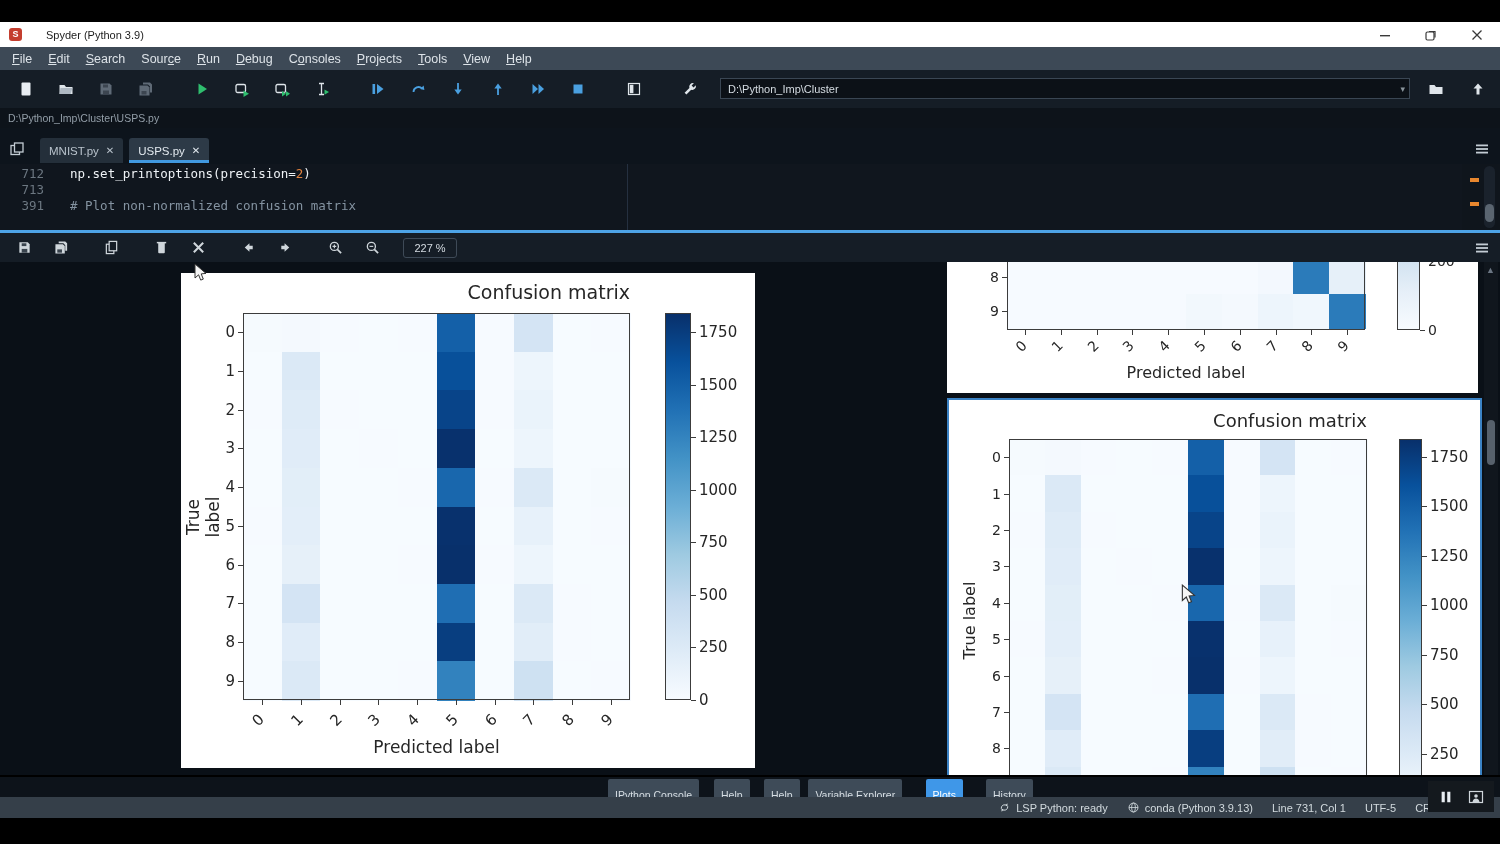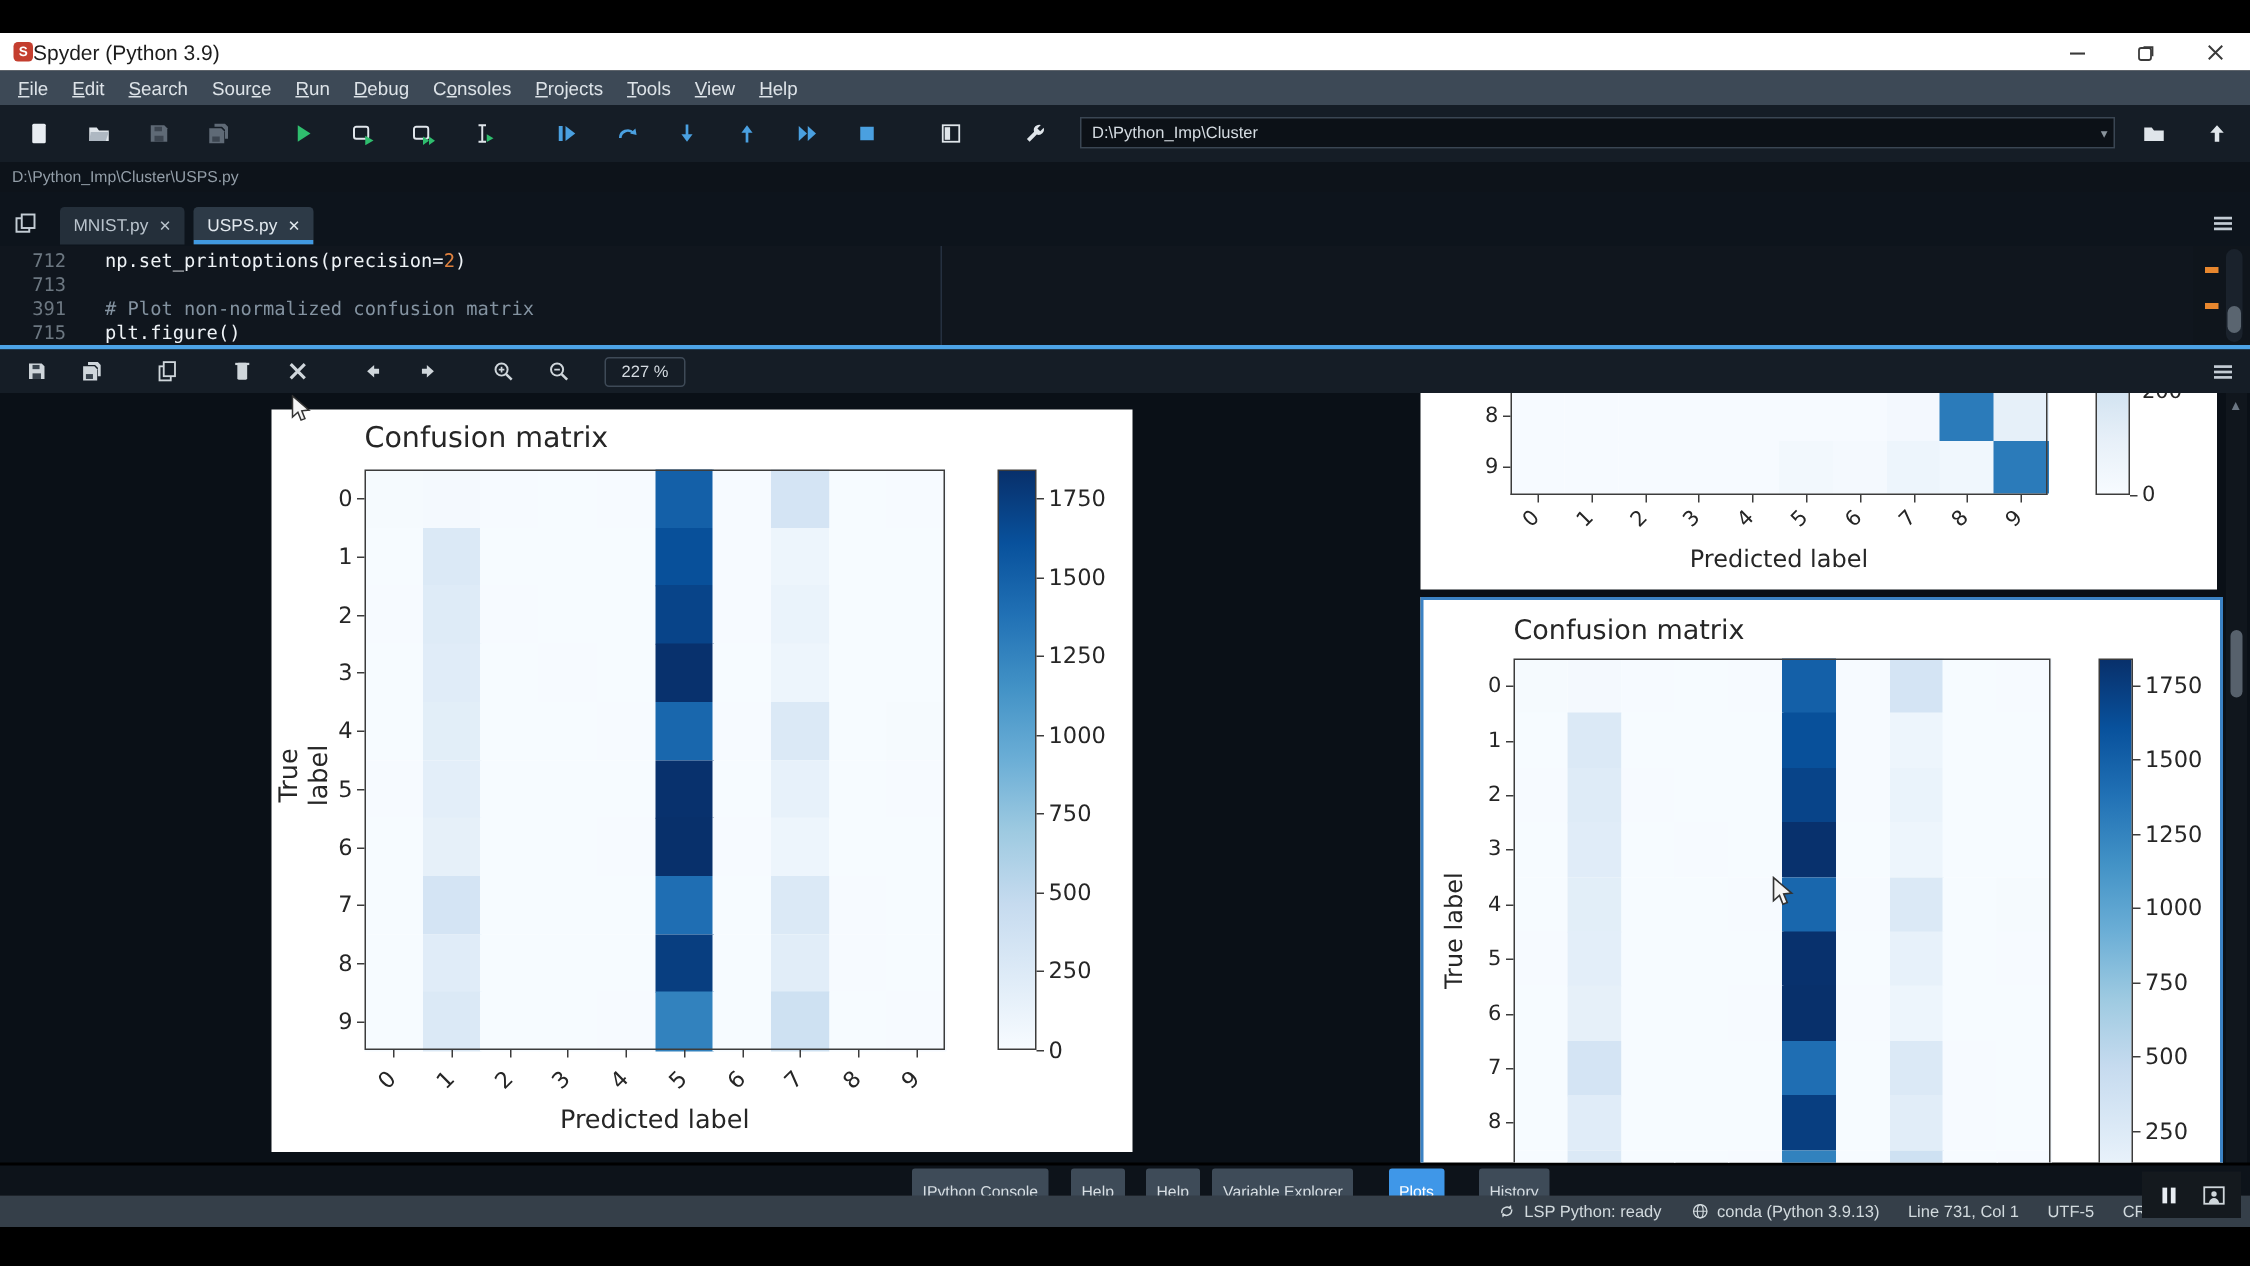--- a/index.html
+++ b/index.html
@@ -3,21 +3,21 @@
 <meta charset="utf-8">
 <style>
   html,body{margin:0;padding:0;background:#000;}
   #screen{position:relative;width:1500px;height:844px;background:#000;overflow:hidden;
           font-family:"Liberation Sans",sans-serif;}
   
   #titlebar{position:absolute;left:0;top:22px;width:1500px;height:25px;background:#ffffff;
             display:flex;align-items:center;}
   #spyder-logo{width:13px;height:13px;margin-left:9px;background:#c43e2f;border-radius:3px;
                color:#fff;font-size:9px;font-weight:bold;text-align:center;line-height:13px;}
-  #window-title{margin-left:0;font-size:14px;color:#1c1c1c;}
+  #window-title{margin-left:24px;font-size:11px;color:#1c1c1c;}
   #win-controls{position:absolute;right:0;top:0;height:25px;display:flex;}
   .win-btn{width:46px;height:25px;display:flex;align-items:center;justify-content:center;color:#3a3a3a;}
   
   #menubar{position:absolute;left:0;top:47px;width:1500px;height:23px;background:#3d4956;
            display:flex;align-items:center;padding-left:4px;box-sizing:border-box;}
   .menu-item{color:#dde3e8;font-size:12.5px;padding:0 8px;}
   .menu-item .mn{text-decoration:underline;}
   
   #main-toolbar{position:absolute;left:0;top:70px;width:1500px;height:38px;background:#151d26;
                 display:flex;align-items:center;}
@@ -51,21 +51,21 @@
   
   #plots-toolbar{position:absolute;left:0;top:233px;width:1500px;height:29px;background:#151d26;
                  display:flex;align-items:center;}
   .ptb-btn{width:26px;height:26px;display:flex;align-items:center;justify-content:center;margin-left:11px;}
   .ptb-gap{margin-left:24px !important;}
   #zoom-box{margin-left:18px;width:52px;height:18px;border:1px solid #3e4a57;border-radius:3px;
             color:#d5dce2;font-size:11px;display:flex;align-items:center;justify-content:center;}
   
   #plots-area{position:absolute;left:0;top:262px;width:1500px;height:513px;background:#0a1017;overflow:hidden;}
   .hm-card{position:absolute;background:#ffffff;overflow:hidden;}
-  .hm-title{position:absolute;text-align:left;color:#262626;font-family:"DejaVu Sans",sans-serif;}
+  .hm-title{position:absolute;text-align:right;color:#262626;font-family:"DejaVu Sans",sans-serif;}
   .hm-cell{position:absolute;}
   .hm-frame{position:absolute;border:1px solid #3c3c3c;box-sizing:border-box;}
   .hm-tick-label{position:absolute;color:#262626;font-family:"DejaVu Sans",sans-serif;}
   .hm-dash{position:absolute;background:#3c3c3c;}
   .hm-axis-label{position:absolute;color:#262626;font-family:"DejaVu Sans",sans-serif;text-align:center;}
   
   #bottom-tabbar{position:absolute;left:0;top:777px;width:1500px;height:20px;background:#0d131a;}
   .bt-tab{position:absolute;top:2px;height:32px;border-radius:2px;font-size:10.5px;display:flex;
           align-items:center;padding:0 7px;background:#3e4b58;color:#d7dee3;}
   
@@ -254,21 +254,20 @@
       <div style="position: absolute; left: 1474px; top: 13px;"><svg width="16" height="16" viewBox="0 0 16 16">
           <rect x="2" y="3.5" width="12" height="1.8" fill="#c3ccd4"></rect>
           <rect x="2" y="7.1" width="12" height="1.8" fill="#c3ccd4"></rect>
           <rect x="2" y="10.7" width="12" height="1.8" fill="#c3ccd4"></rect>
         </svg></div>
     </div>
   <div id="editor">
       <div class="ed-line" style="top: 2px;"><div class="ed-num">712</div><div class="ed-code"><span class="tok-code">np.set_printoptions(precision=</span><span class="tok-number">2</span><span class="tok-code">)</span></div></div>
       <div class="ed-line" style="top: 18px;"><div class="ed-num">713</div><div class="ed-code"></div></div>
       <div class="ed-line" style="top: 34px;"><div class="ed-num">391</div><div class="ed-code"><span class="tok-comment"># Plot non-normalized confusion matrix</span></div></div>
-      <div class="ed-line" style="top: 50px;"><div class="ed-num">715</div><div class="ed-code"><span class="tok-code">plt.figure()</span></div></div>
     </div>
   <div id="editor-divider"></div>
   <div id="editor-scrollzone">
       <div style="position: absolute; left: 8px; top: 14px; width: 9px; height: 4px; background: rgb(232, 135, 46);"></div>
       <div style="position: absolute; left: 8px; top: 38px; width: 9px; height: 4px; background: rgb(232, 135, 46);"></div>
       <div style="position: absolute; left: 22px; top: 2px; width: 11px; height: 62px; background: rgb(26, 34, 44); border-radius: 6px;"></div>
       <div style="position: absolute; left: 23px; top: 40px; width: 9px; height: 18px; background: rgb(90, 101, 112); border-radius: 5px;"></div>
     </div>
   <div id="splitter-blue"></div>
 

